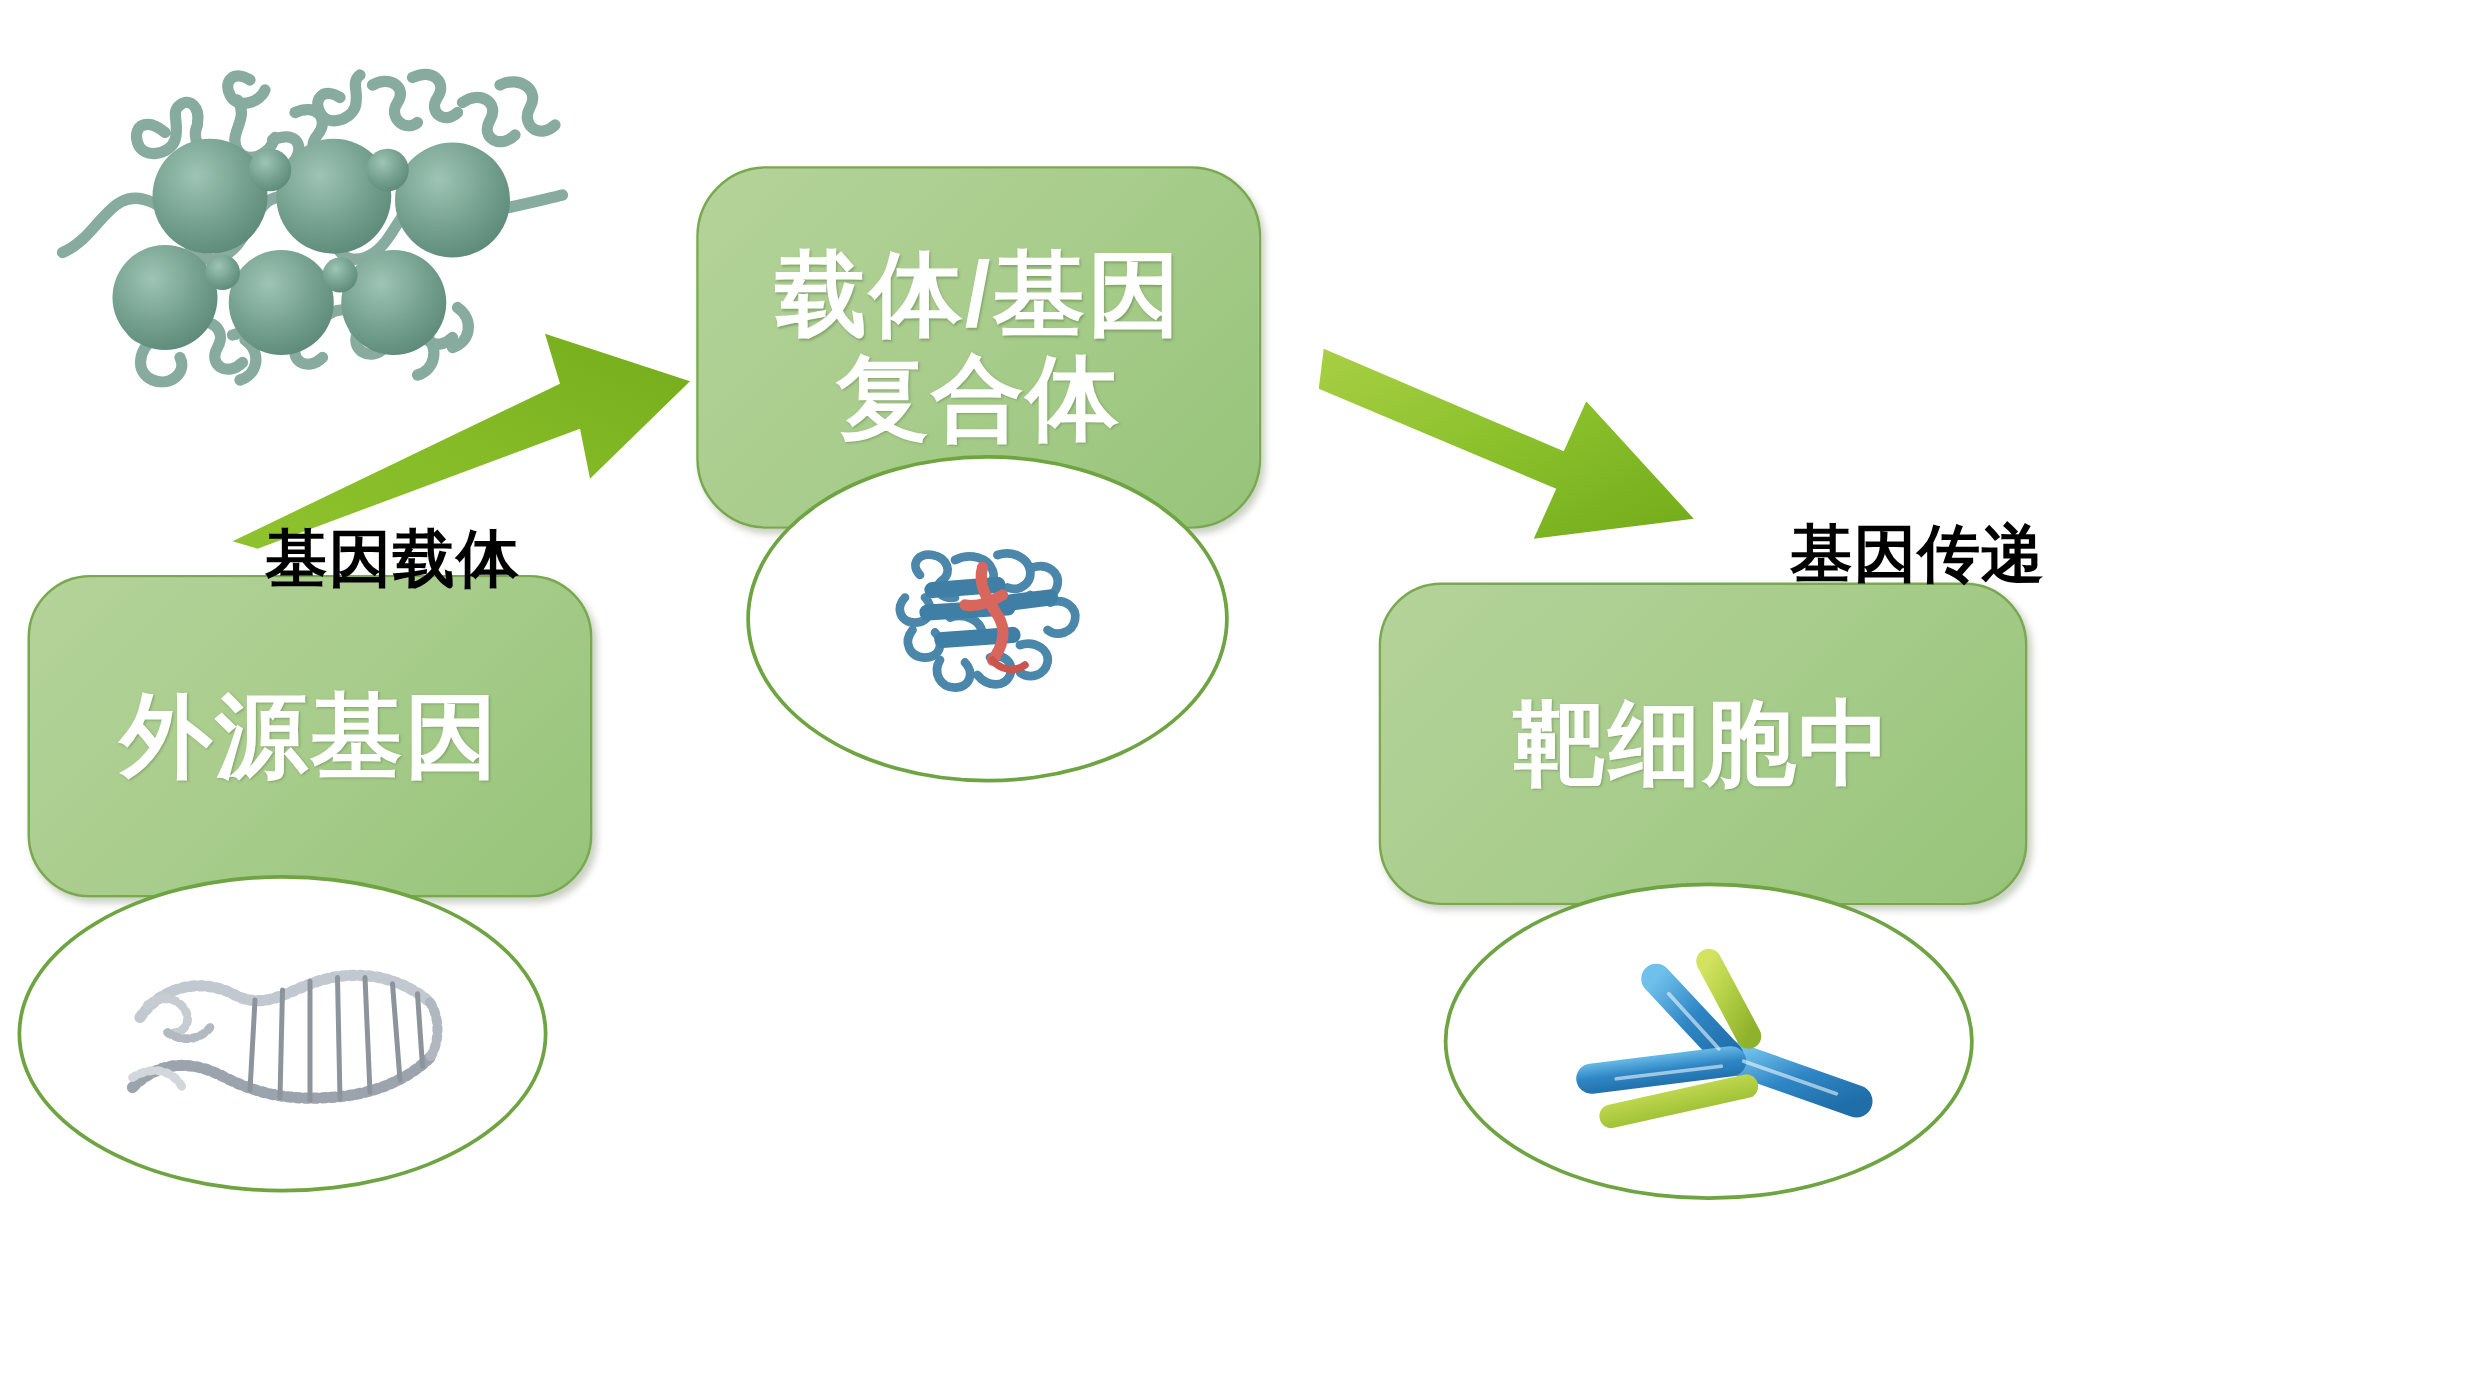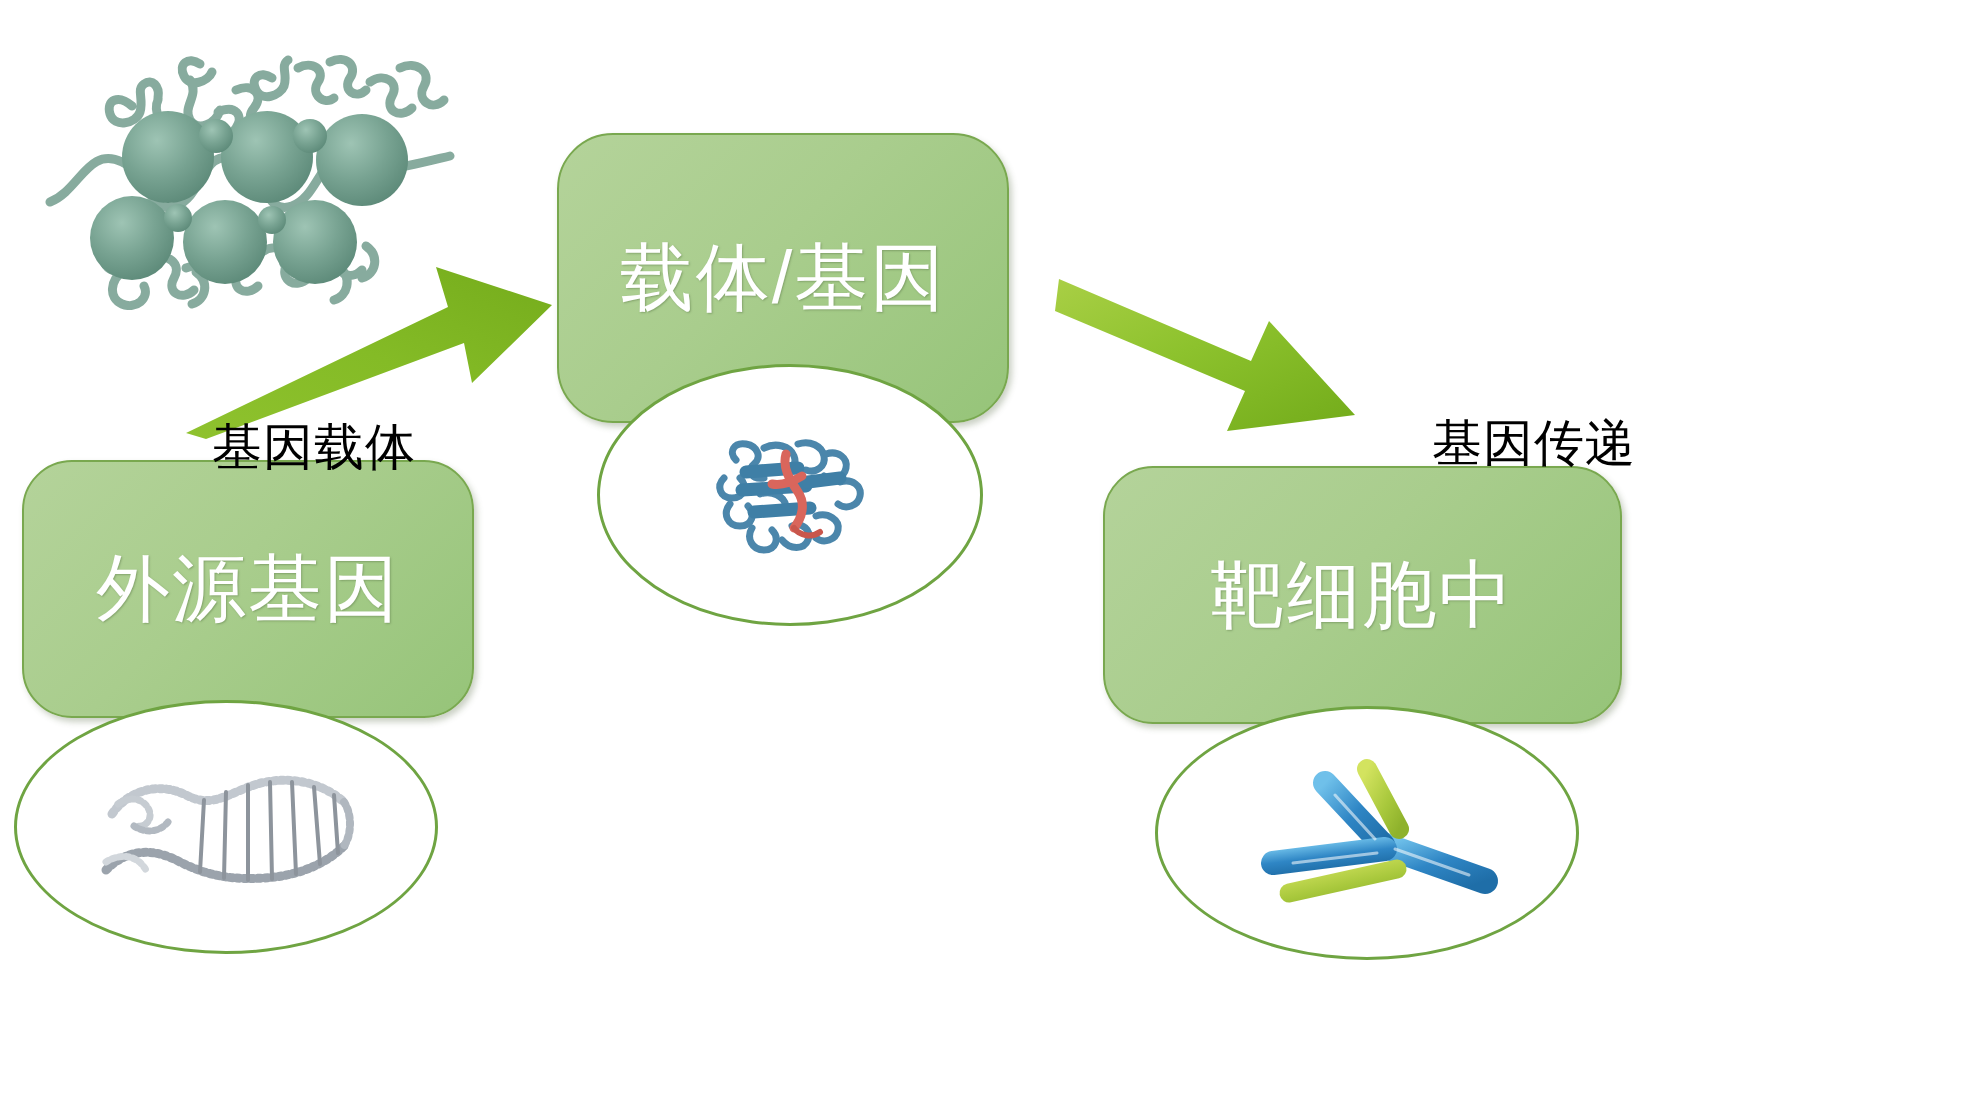--- a/index.html
+++ b/index.html
@@ -26,21 +26,21 @@
     border: 2px solid #79a84f;
     box-shadow: 3px 4px 6px rgba(80,100,60,0.30);
     display: flex;
     flex-direction: column;
     align-items: center;
     justify-content: center;
     box-sizing: border-box;
   }
   .green-box .line {
     color: #ffffff;
-    font-weight: normal;
+    font-weight: bold;
     letter-spacing: 2px;
     text-shadow: 1px 1px 2px rgba(100,130,80,0.55);
     line-height: 1.12;
     white-space: nowrap;
   }
 
   #box-center {
     left: 557px; top: 133px;
     width: 452px; height: 290px;
     border-radius: 56px;
@@ -73,21 +73,21 @@
     overflow: hidden;
   }
   #ellipse-center { left: 597px; top: 364px; width: 380px; height: 256px; }
   #ellipse-left   { left: 14px;  top: 700px; width: 418px; height: 248px; }
   #ellipse-right  { left: 1155px; top: 706px; width: 418px; height: 248px; }
 
   
   .arrow-label {
     position: absolute;
     color: #000000;
-    font-weight: normal;
+    font-weight: bold;
     font-size: 50px;
     letter-spacing: 1px;
     white-space: nowrap;
   }
   #label-left  { left: 212px;  top: 414px; }
   #label-right { left: 1432px; top: 410px; }
 
   
   .svg-layer { position: absolute; pointer-events: none; }
   #polymer-art { left: 40px; top: 20px; width: 420px; height: 290px; }
@@ -171,20 +171,21 @@
         <stop offset="0%" stop-color="#a9cf45"></stop>
         <stop offset="45%" stop-color="#8dc22d"></stop>
         <stop offset="100%" stop-color="#72ab1a"></stop>
       </linearGradient>
     </defs>
     <path d="M4,14 L196,96 L214,56 L300,150 L172,166 L190,126 L0,46 Z" fill="url(#arrDnGrad)"></path>
   </svg>
 
   <div class="green-box" id="box-center">
     <div class="line">载体/基因</div>
+    <div class="line">复合体</div>
   </div>
 
   <div class="ellipse" id="ellipse-center">
     <svg viewBox="0 0 200 150" width="200" height="150">
       <g fill="none" stroke-linecap="round" stroke-linejoin="round">
 
         <g stroke="#4b86ab" stroke-width="7">
           <path d="M46,40 C38,32 44,22 56,24 C68,26 72,38 64,44 C56,50 62,60 74,58"></path>
           <path d="M74,28 C86,22 100,26 104,36 C108,46 98,54 88,50"></path>
           <path d="M108,24 C120,20 132,26 134,36 C136,46 126,54 116,50"></path>

